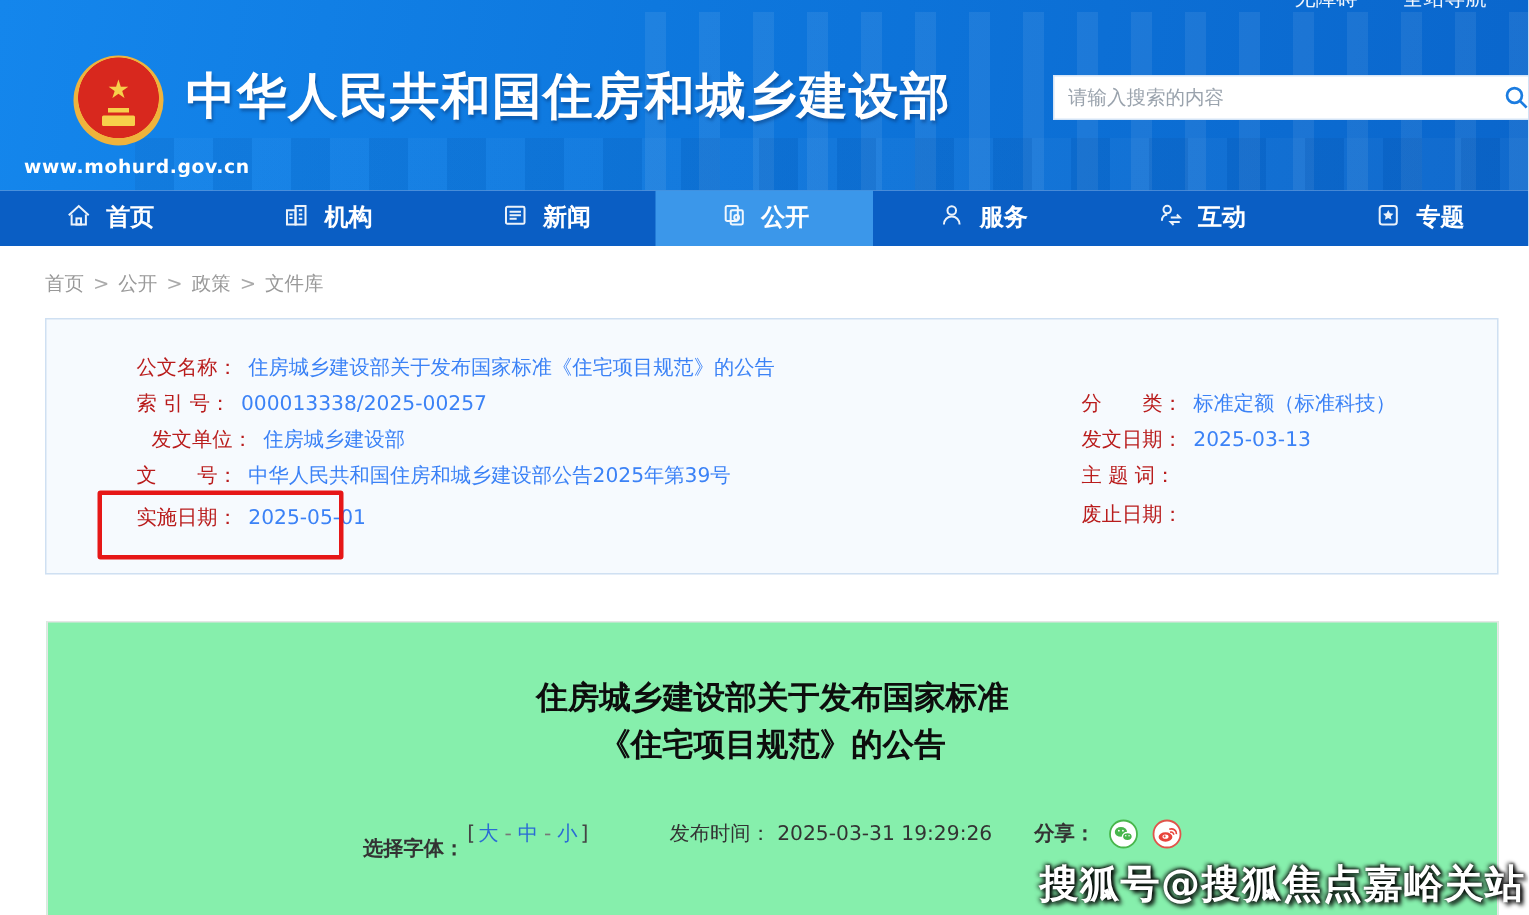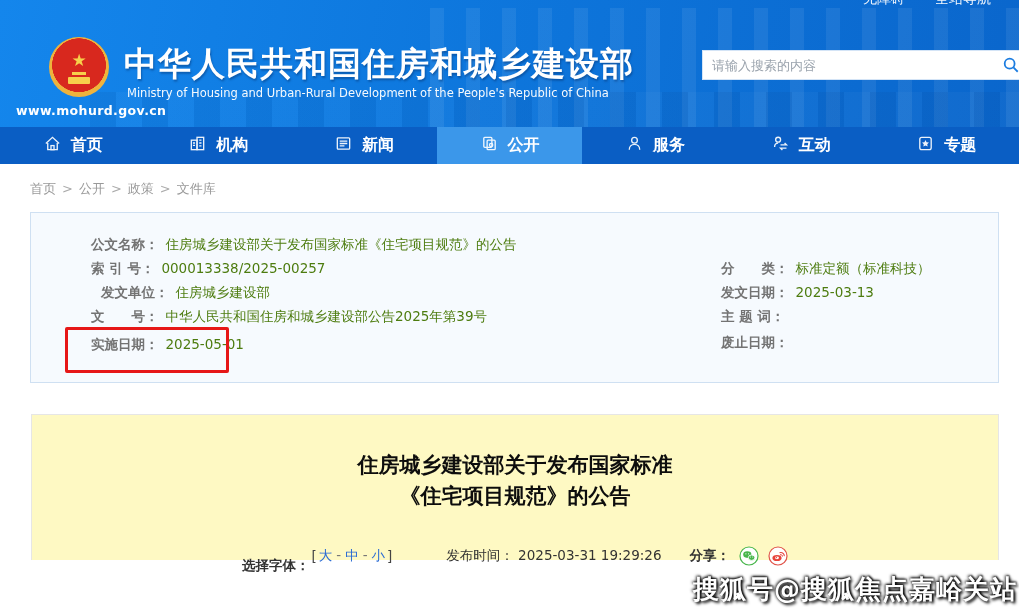--- a/index.html
+++ b/index.html
@@ -67,30 +67,30 @@
   
   .breadcrumb { position:absolute; left:30px; top:180px; font-size:13px; color:#999; }
   .breadcrumb .crumb { cursor:pointer; }
   .breadcrumb .sep { margin:0 6px; color:#aaa; }
   
   .meta-panel {
     position:absolute; left:30px; top:212px; width:969px; height:171px;
     background:#f6fafe; border:1px solid #cfe0f2;
   }
   .meta-row { position:absolute; font-size:13.5px; white-space:nowrap; }
-  .meta-row .lbl { font-weight:bold; color:#737373;text-align:center; }
-  .meta-row .val { color:#4d7c0f; margin-left:7px; }
+  .meta-row .lbl { font-weight:normal; color:#b91c1c;text-align:center; }
+  .meta-row .val { color:#3b82f6; margin-left:7px; }
   .highlight-box {
     position:absolute; left:34px; top:114px; width:164px; height:46px;
     border:3px solid #e61717; border-radius:2px;
   }
   
   .article-panel {
-    position:absolute; left:31px; top:414px; width:968px; height:146px;
-    background:#fef9c3; border:1px solid #e6e6e6; border-bottom:none;
+    position:absolute; left:31px; top:414px; width:968px; height:196px;
+    background:#86efac; border:1px solid #e6e6e6; border-bottom:none;
   }
   .article-title {
     margin-top:35px; text-align:center; font-size:21px; line-height:31px;
     color:#0d0d0d; font-weight:bold;
   }
   .article-meta {
     margin-top:25px; display:flex; justify-content:center; align-items:center;
     font-size:13.5px; color:#333;
   }
   .article-meta .flabel { font-weight:bold; color:#333;margin-top:20px; }
@@ -118,21 +118,20 @@
   <div class="topcut">
     <span>无障碍</span>
     <span>全站导航</span>
   </div>
   <div class="emblem">
     <span class="star">★</span>
     <span class="gate"></span>
   </div>
   <div class="site-url">www.mohurd.gov.cn</div>
   <div class="site-title">中华人民共和国住房和城乡建设部</div>
-  <div class="site-sub">Ministry of Housing and Urban-Rural Development of the People's Republic of China</div>
   <div class="search">
     <input placeholder="请输入搜索的内容" style="">
     <span class="sicon">
       <svg viewBox="0 0 20 20" width="18" height="18" fill="none" stroke="#1b7ce0" stroke-width="2">
         <circle cx="8.5" cy="8.5" r="5.5"></circle>
           <path d="M12.7 12.7 L17.5 17.5"></path>
       </svg>
     </span>
   </div>
 </div>

